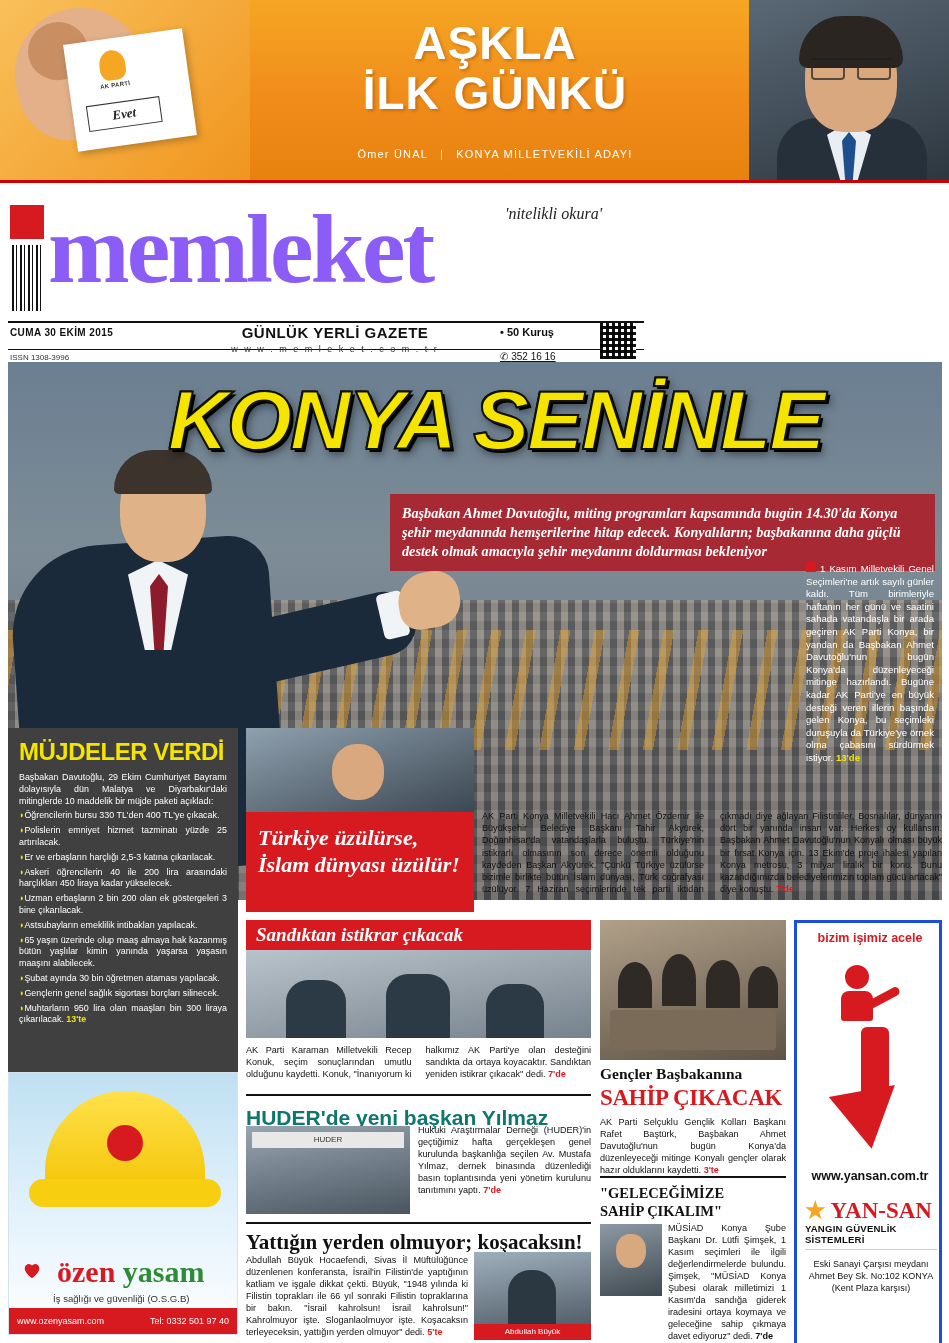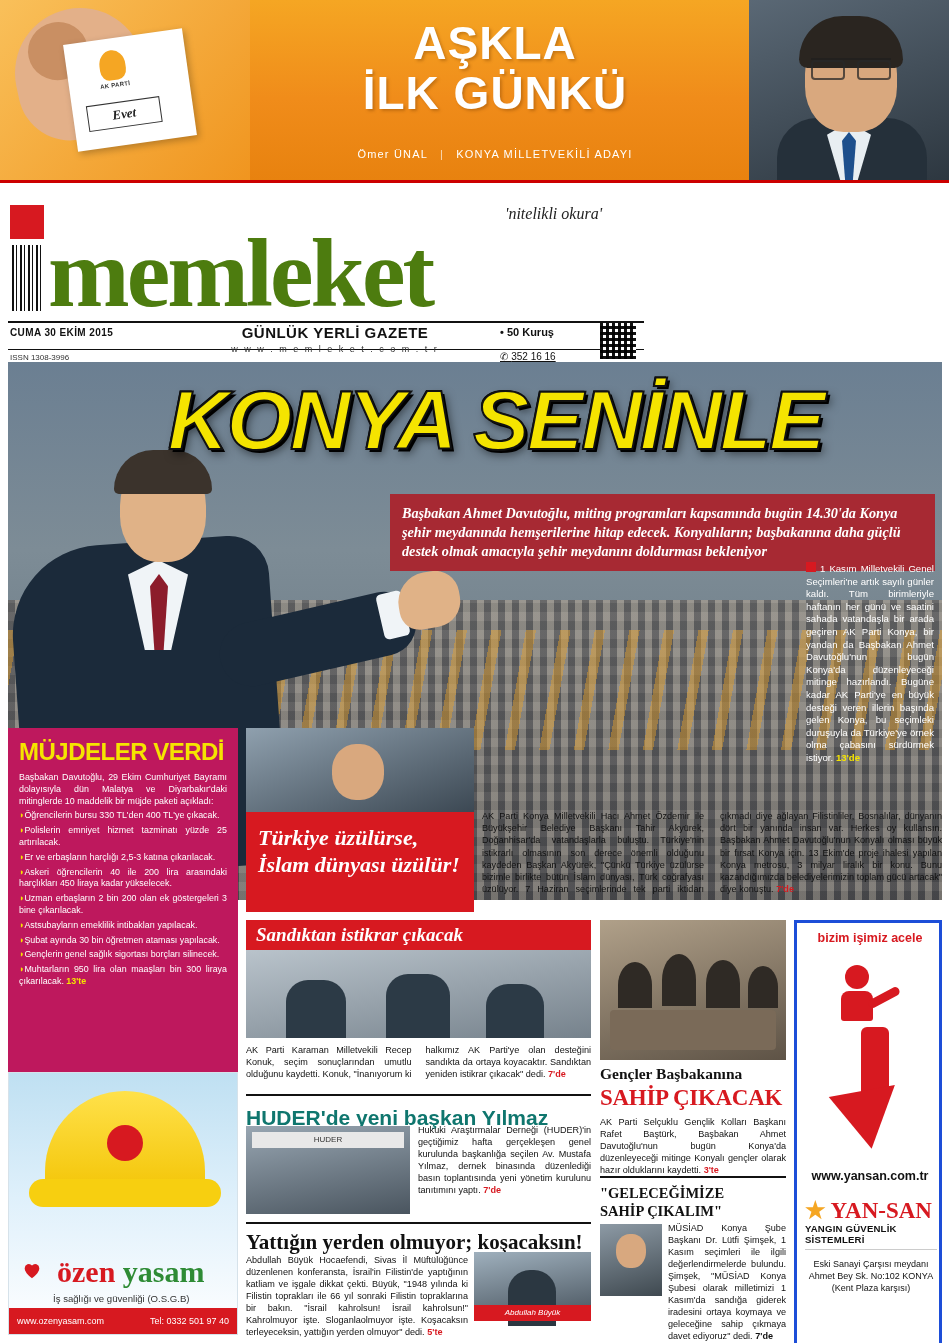--- a/index.html
+++ b/index.html
@@ -111,21 +111,21 @@
     position:absolute; left: 10px; top: 22px; width: 34px; height: 34px; background:#d71920;
   }
   .barcode {
     position:absolute; left: 12px; top: 62px; width: 30px; height: 66px;
     background: repeating-linear-gradient(90deg,#111 0 2px, #fff 2px 4px, #111 4px 5px, #fff 5px 8px);
   }
   .logo {
     position:absolute; left: 48px; top: 16px;
     font-family:"Liberation Serif", serif;
     font-weight: bold; font-size: 98px; line-height: 100px;
-    letter-spacing: -3px; color:#4d7c0f;margin-top:24px;
+    letter-spacing: -3px; color:#8b5cf6;
   }
   .tagline {
     position:absolute; left: 505px; top: 22px;
     font-family:"Liberation Serif", serif;
     font-style: italic; font-size: 16px; color:#222;
   }
   .mast-rule {
     position:absolute; left: 8px; top: 138px; width: 636px; height: 2px; background:#111;
   }
   .mast-rule2 {
@@ -276,21 +276,21 @@
     color:#fff; font-size: 9.6px; line-height: 12.6px; text-align: justify;
   }
   .lead-rightcol .redbox {
     display:inline-block; width: 10px; height: 10px; background:#d71920; margin-right: 4px;
   }
   .lead-rightcol b.page { color:#f5e400; }
 
   
   .mujde {
     position:absolute; left: 8px; top: 728px; width: 230px; height: 393px;
-    background:#be185d; color:#fff; padding: 10px 11px;
+    background:#404040; color:#fff; padding: 10px 11px;
   }
   .mujde h2 {
     font-family:"Liberation Sans", sans-serif; font-weight:bold;
     font-size: 24px; color:#f5e400; letter-spacing:-.5px; margin-bottom: 6px;
   }
   .mujde p { font-size: 8.9px; line-height: 11.8px; text-align: justify; }
   .mujde .item { margin-top: 3px; }
   .bullet { color:#f5e400; font-weight:bold; }
   .mujde .pg { color:#f5e400; font-weight:bold; }
 
@@ -406,23 +406,22 @@
     position:absolute; left: 246px; top: 1222px; width: 345px;
     font-family:"Liberation Serif", serif; font-weight:bold;
     font-size: 21px; color:#111; border-top: 2px solid #111; padding-top: 6px;
   }
   .yattigin-text {
     position:absolute; left: 246px; top: 1254px; width: 222px;
     font-size: 9.1px; line-height: 12px; color:#111; text-align: justify;
   }
   .yattigin-text b.pg { color:#d71920; }
   .yattigin-photo {
-    position:absolute; left: 474px; top: 1252px; width: 117px; height: 69px;
+    position:absolute; left: 474px; top: 1252px; width: 117px; height: 88px;
     background: linear-gradient(170deg,#9fb0bd,#46515b);
-    font-style: italic;
   }
   .yattigin-photo .cap {
     position:absolute; left: 0; bottom: 0; width: 117px; height: 16px;
     background:#d71920; color:#fff; font-size: 8px; text-align:center; line-height:16px;
   }
   .yattigin-photo .fig {
     position:absolute; left: 34px; top: 18px; width: 48px; height: 56px;
     background:#2b3741; border-radius: 22px 22px 0 0;
   }
 
@@ -627,20 +626,21 @@
 
 <div class="mujde">
   <h2>MÜJDELER VERDİ</h2>
   <p>Başbakan Davutoğlu, 29 Ekim Cumhuriyet Bayramı dolayısıyla dün Malatya ve Diyarbakır'daki mitinglerde 10 maddelik bir müjde paketi açıkladı:</p>
   <p class="item"><span class="bullet">◗</span><span>Öğrencilerin bursu 330 TL'den 400 TL'ye çıkacak.</span></p>
   <p class="item"><span class="bullet">◗</span><span>Polislerin emniyet hizmet tazminatı yüzde 25 artırılacak.</span></p>
   <p class="item"><span class="bullet">◗</span><span>Er ve erbaşların harçlığı 2,5-3 katına çıkarılacak.</span></p>
   <p class="item"><span class="bullet">◗</span><span>Askeri öğrencilerin 40 ile 200 lira arasındaki harçlıkları 450 liraya kadar yükselecek.</span></p>
   <p class="item"><span class="bullet">◗</span><span>Uzman erbaşların 2 bin 200 olan ek göstergeleri 3 bine çıkarılacak.</span></p>
   <p class="item"><span class="bullet">◗</span><span>Astsubayların emeklilik intibakları yapılacak.</span></p>
+  <p class="item"><span class="bullet">◗</span><span>65 yaşın üzerinde olup maaş almaya hak kazanmış bütün yaşlılar kimin yanında yaşarsa yaşasın maaşını alabilecek.</span></p>
   <p class="item"><span class="bullet">◗</span><span>Şubat ayında 30 bin öğretmen ataması yapılacak.</span></p>
   <p class="item"><span class="bullet">◗</span><span>Gençlerin genel sağlık sigortası borçları silinecek.</span></p>
   <p class="item"><span class="bullet">◗</span><span>Muhtarların 950 lira olan maaşları bin 300 liraya çıkarılacak.</span>
     <span class="pg">13'te</span></p>
 </div>
 
 <div class="ozen">
   <div class="helmet">
     <div class="badge"></div>
   </div>

